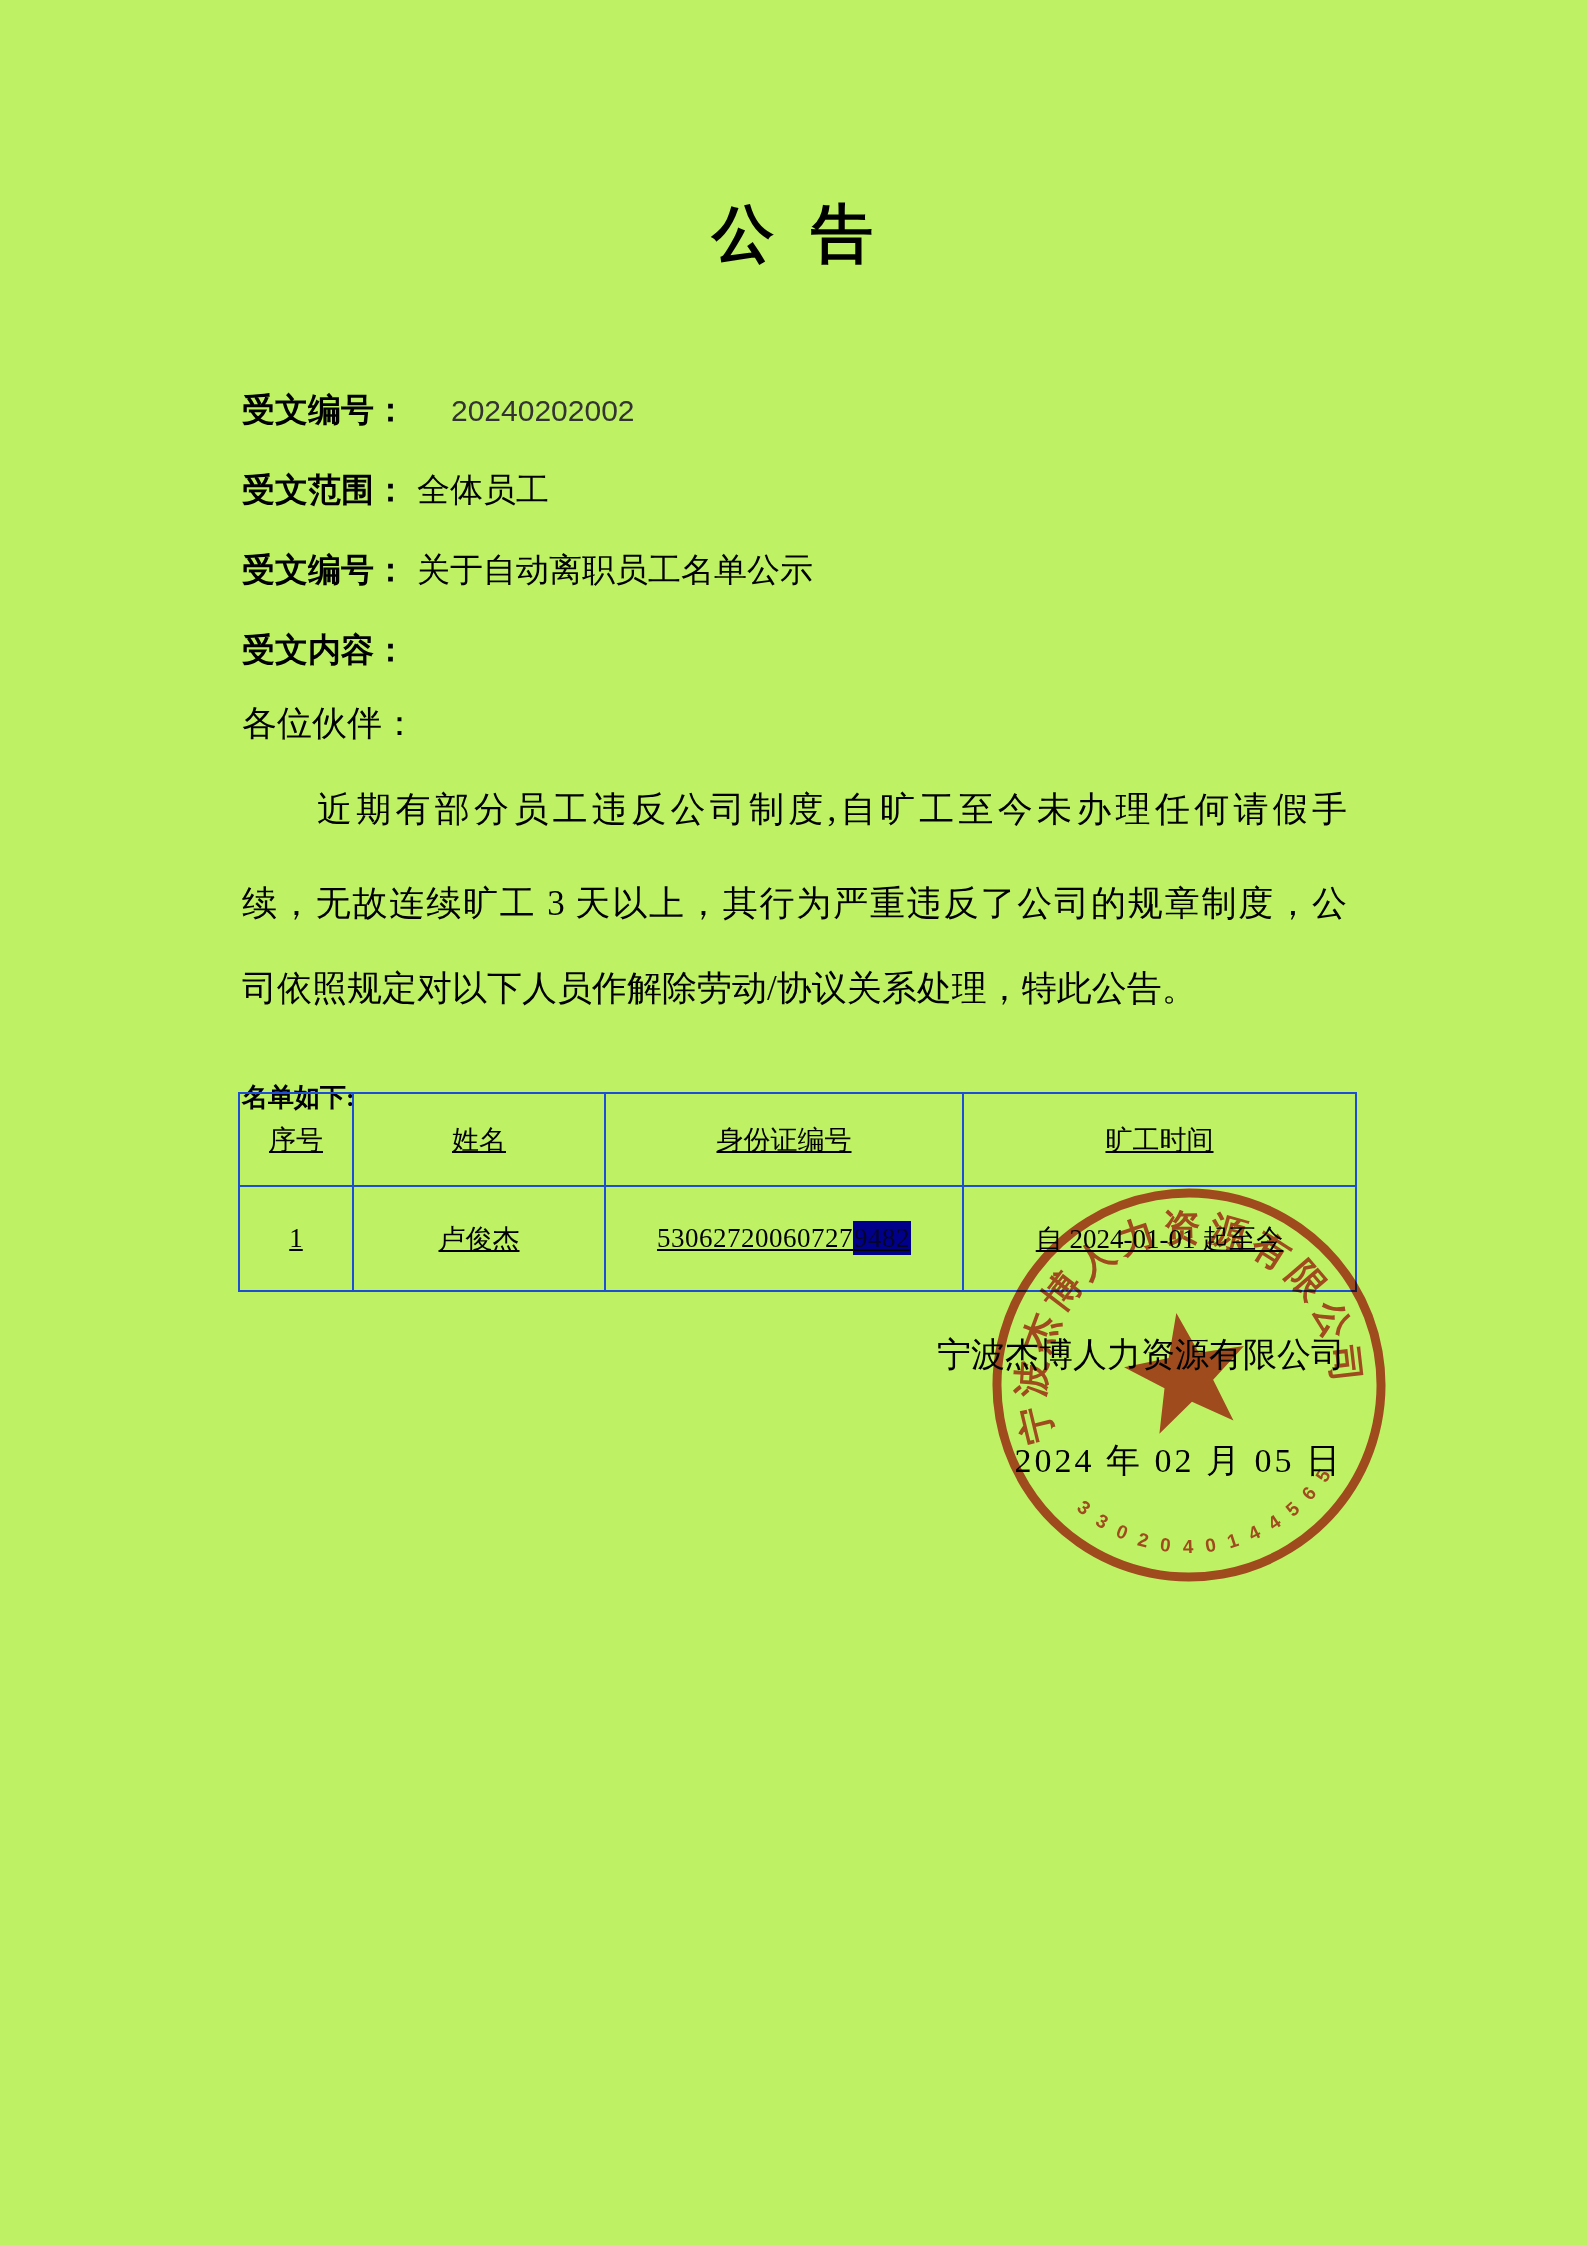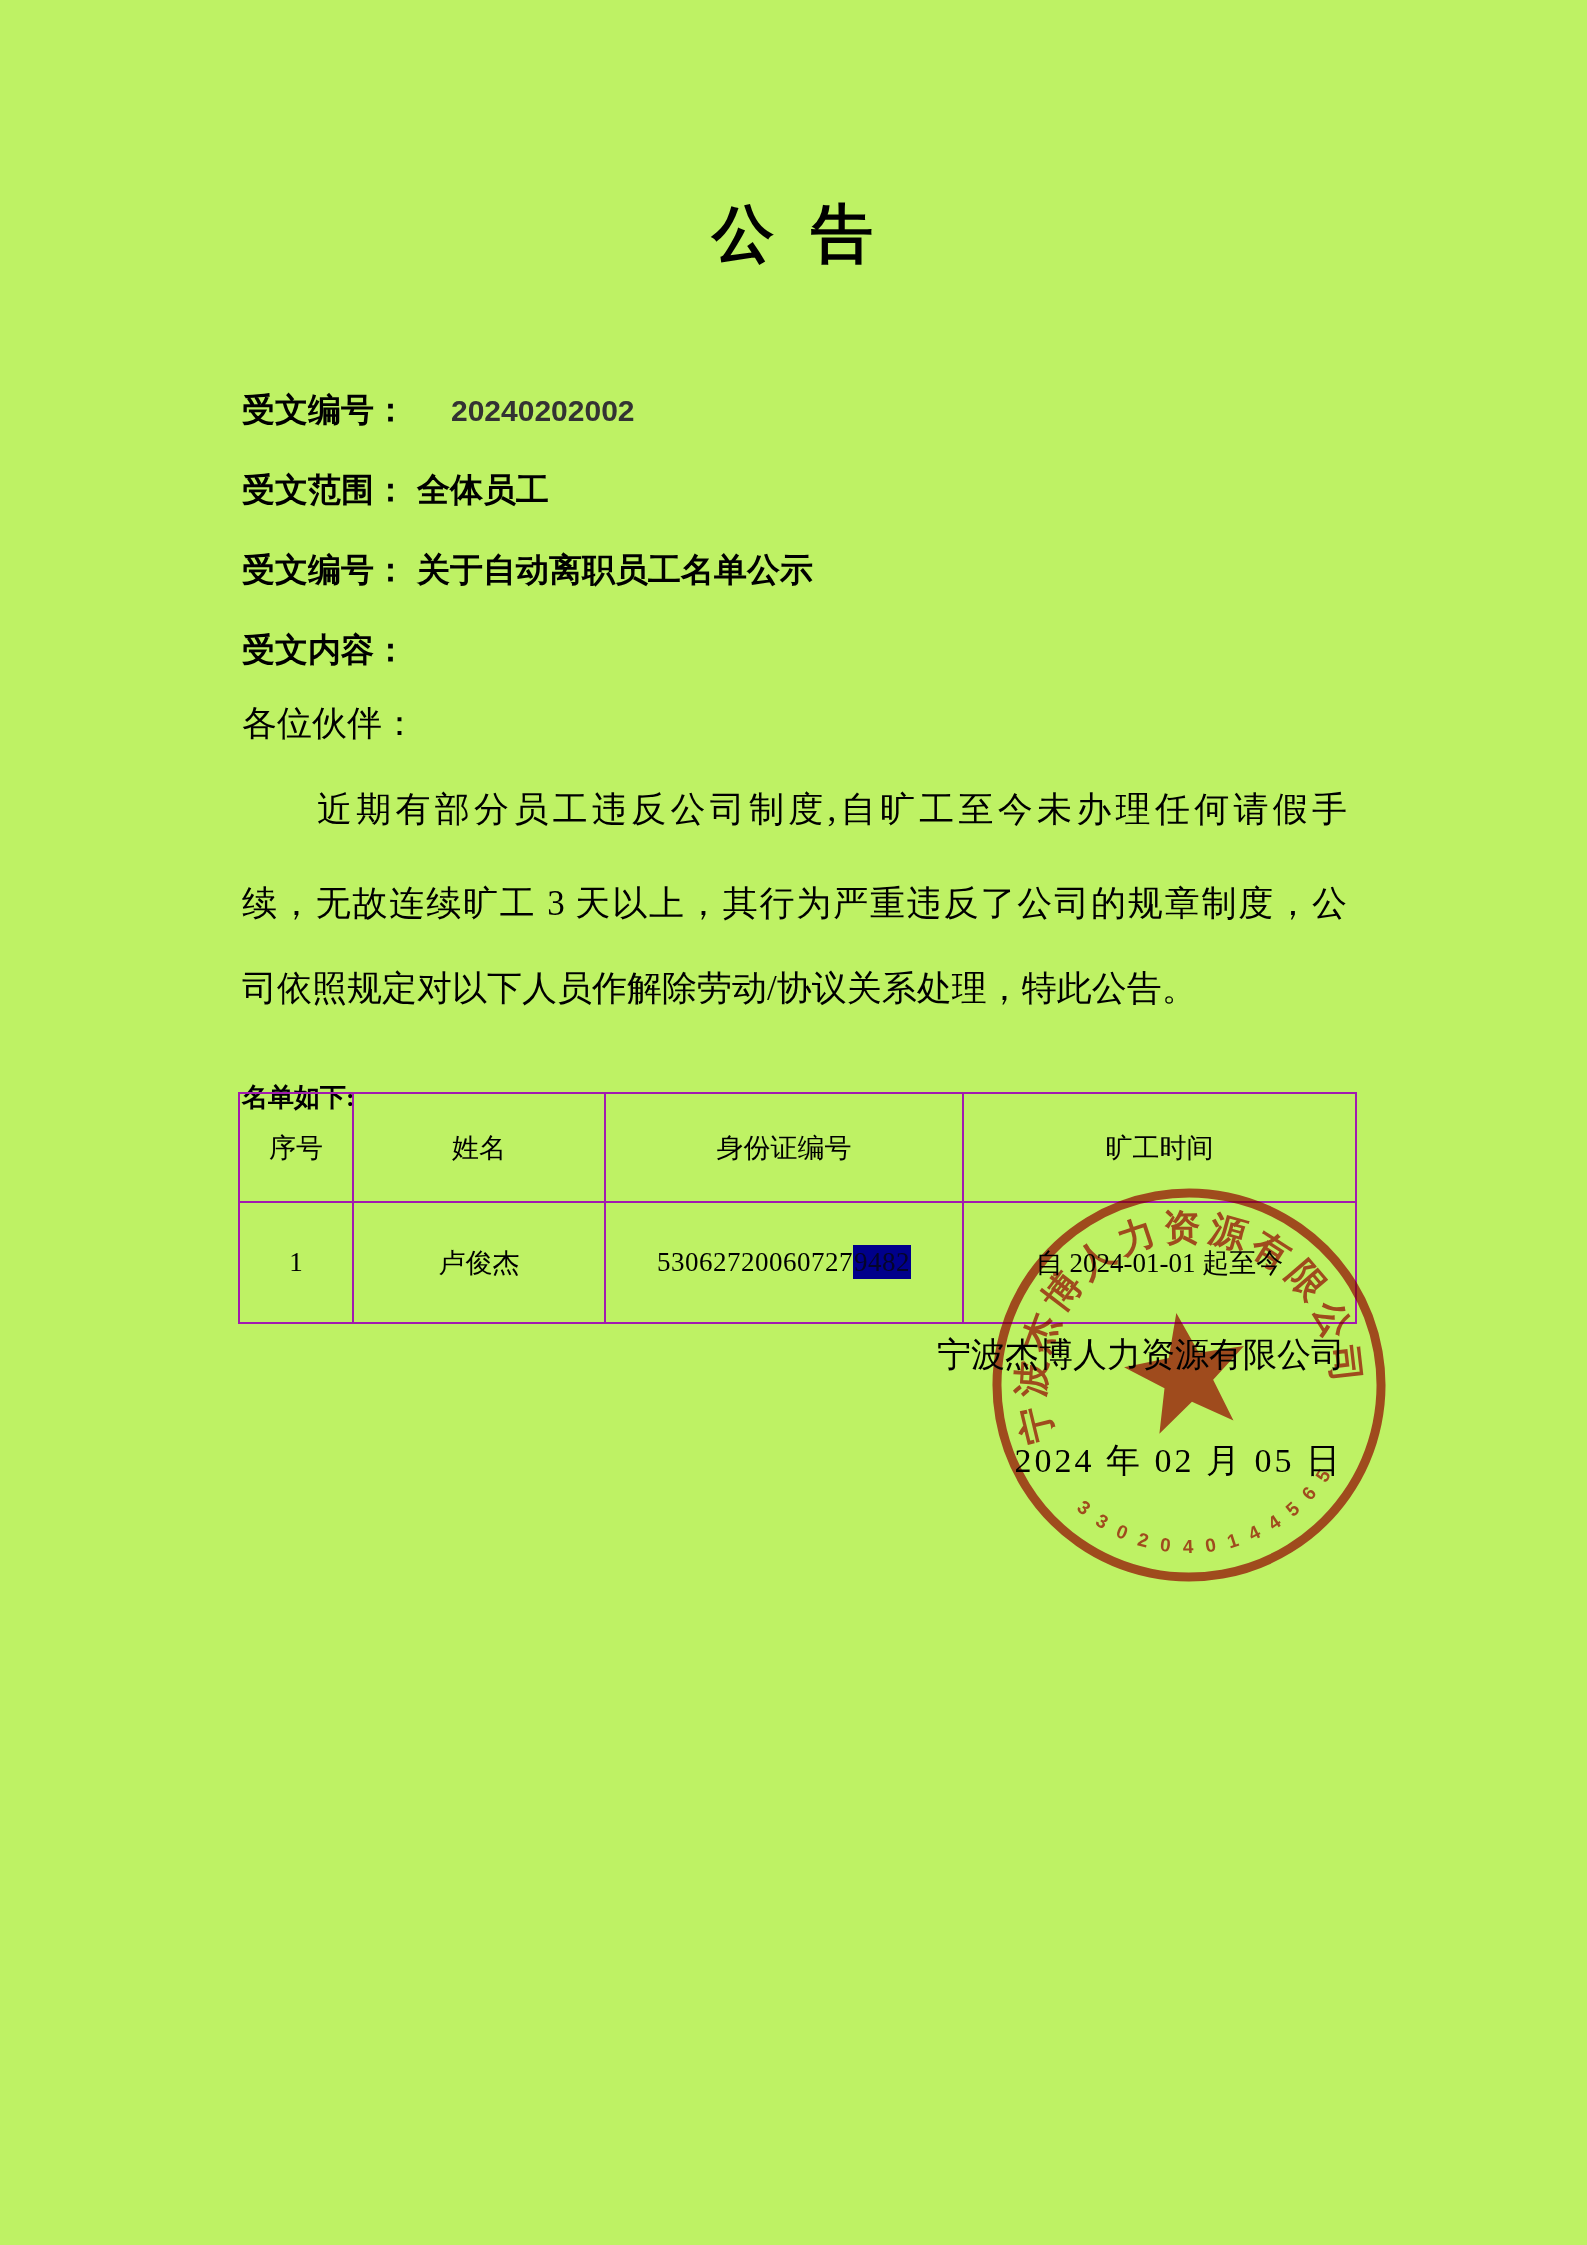--- a/index.html
+++ b/index.html
@@ -15,42 +15,43 @@
   .abs{position:absolute;}
   .title{
     left:0;right:0;top:192px;
     text-align:center;
     font-size:62px;font-weight:bold;
     white-space:pre;
     letter-spacing:2px;
   }
   .meta-line{left:242px;font-size:33px;white-space:nowrap;}
   .meta-label{font-weight:bold;}
-  .meta-value{margin-left:10px;font-weight:bold;text-align:right;}
+  .meta-value{margin-left:10px;font-weight:normal;text-align:right;}
   .meta-value.num{
     font-family:"Liberation Sans","DejaVu Sans",sans-serif;
     font-size:30px;color:#333;margin-left:44px;
   }
   .salutation{left:242px;top:700px;font-size:35px;}
   .para-line{
     left:242px;width:1105px;font-size:35px;
     white-space:nowrap;
   }
   .para-line.justify{text-align:justify;text-align-last:justify;white-space:normal;}
   .list-label{left:242px;top:1040px;font-size:26px;font-weight:bold;margin-top:40px;}
   table.roster{
     position:absolute;left:238px;top:1092px;
     border-collapse:collapse;table-layout:fixed;
   }
   table.roster th,table.roster td{
-    border:2px solid #a21caf;
+    border:2px solid #1d4ed8;
     text-align:center;vertical-align:middle;
     font-weight:normal;
     font-size:27px;
-    padding:16px;
+    padding:8px;
+    text-decoration:underline;
   }
   table.roster th{height:75px;}
   table.roster td{height:87px;}
   .col-seq{width:114px;}
   .col-name{width:252px;}
   .col-id{width:358px;}
   .col-period{width:393px;}
   td.id-cell{font-size:28px;letter-spacing:0.5px;}
   td.period-cell{vertical-align:top;padding-top:14px;border-radius:15px;}
   .redact{

